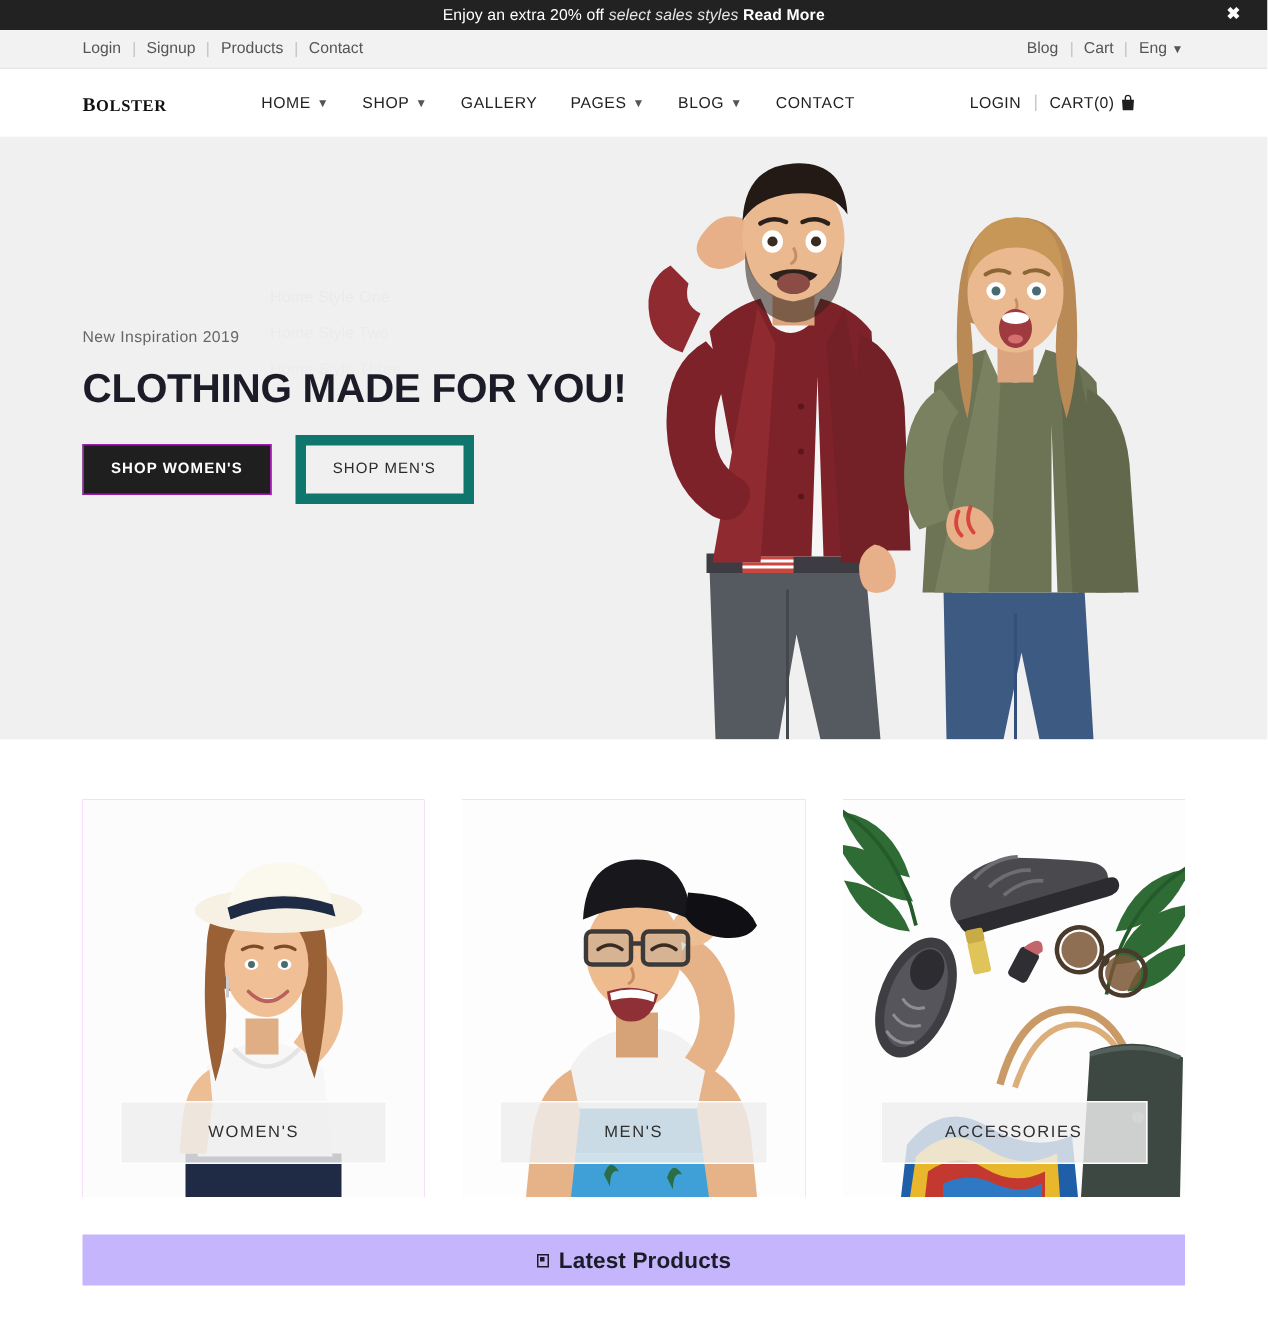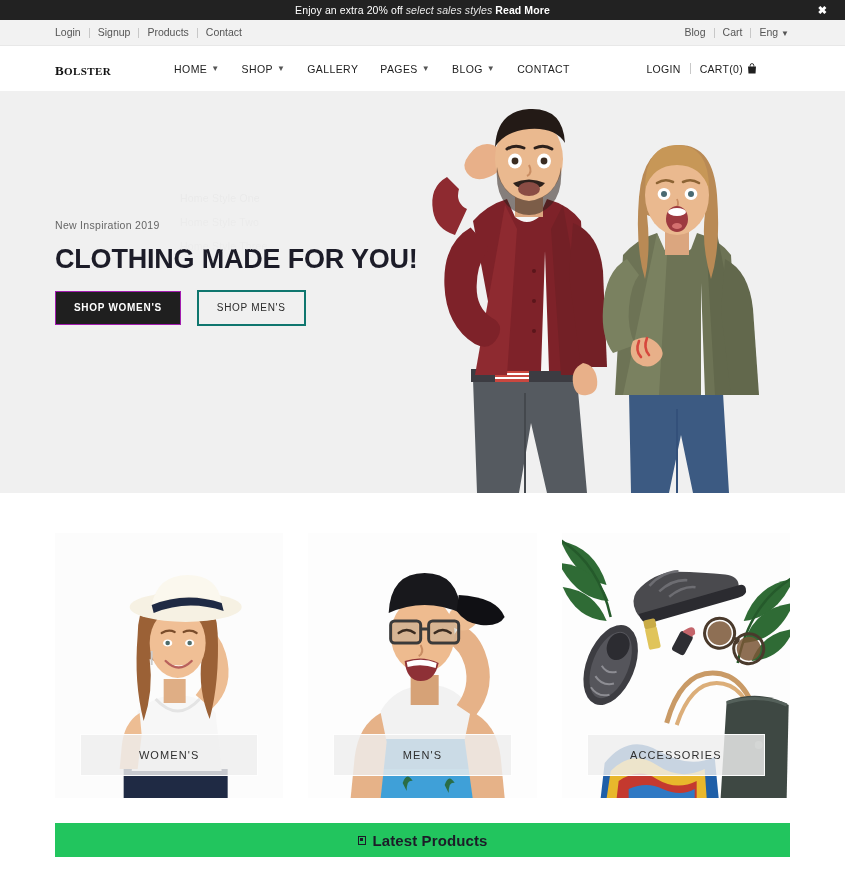--- a/index.html
+++ b/index.html
@@ -181,21 +181,21 @@
     padding: 11px 18px;
     cursor: pointer;
     text-decoration: none;
     display: inline-block;
     line-height: 1;
   }
   .btn-solid { background: #1f1f1f; color: #ffffff; border: 1px solid #a21caf; }
   .btn-ghost {
     background: transparent;
     color: #2a2a2a;
-    border: 2px solid #0f766e;
+    border: 7px solid #0f766e;
     margin-left: 16px;
     font-weight: normal;
   }
 
   
   .hero-art {
     position: absolute;
     right: 48px;
     bottom: 0;
     width: 420px;
@@ -235,21 +235,21 @@
   .cat-label {
     font-size: 11px;
     letter-spacing: 1.1px;
     color: #2f2f2f;
   }
 
   
   .latest {
     margin: 25px 55px 0 55px;
     height: 34px;
-    background: #22c55e;
+    background: #c4b5fd;
     display: flex;
     align-items: center;
     justify-content: center;
   }
   .latest-title {
     font-size: 15px;
     font-weight: bold;
     color: #1c1c28;
     letter-spacing: 0.1px;
     display: flex;

